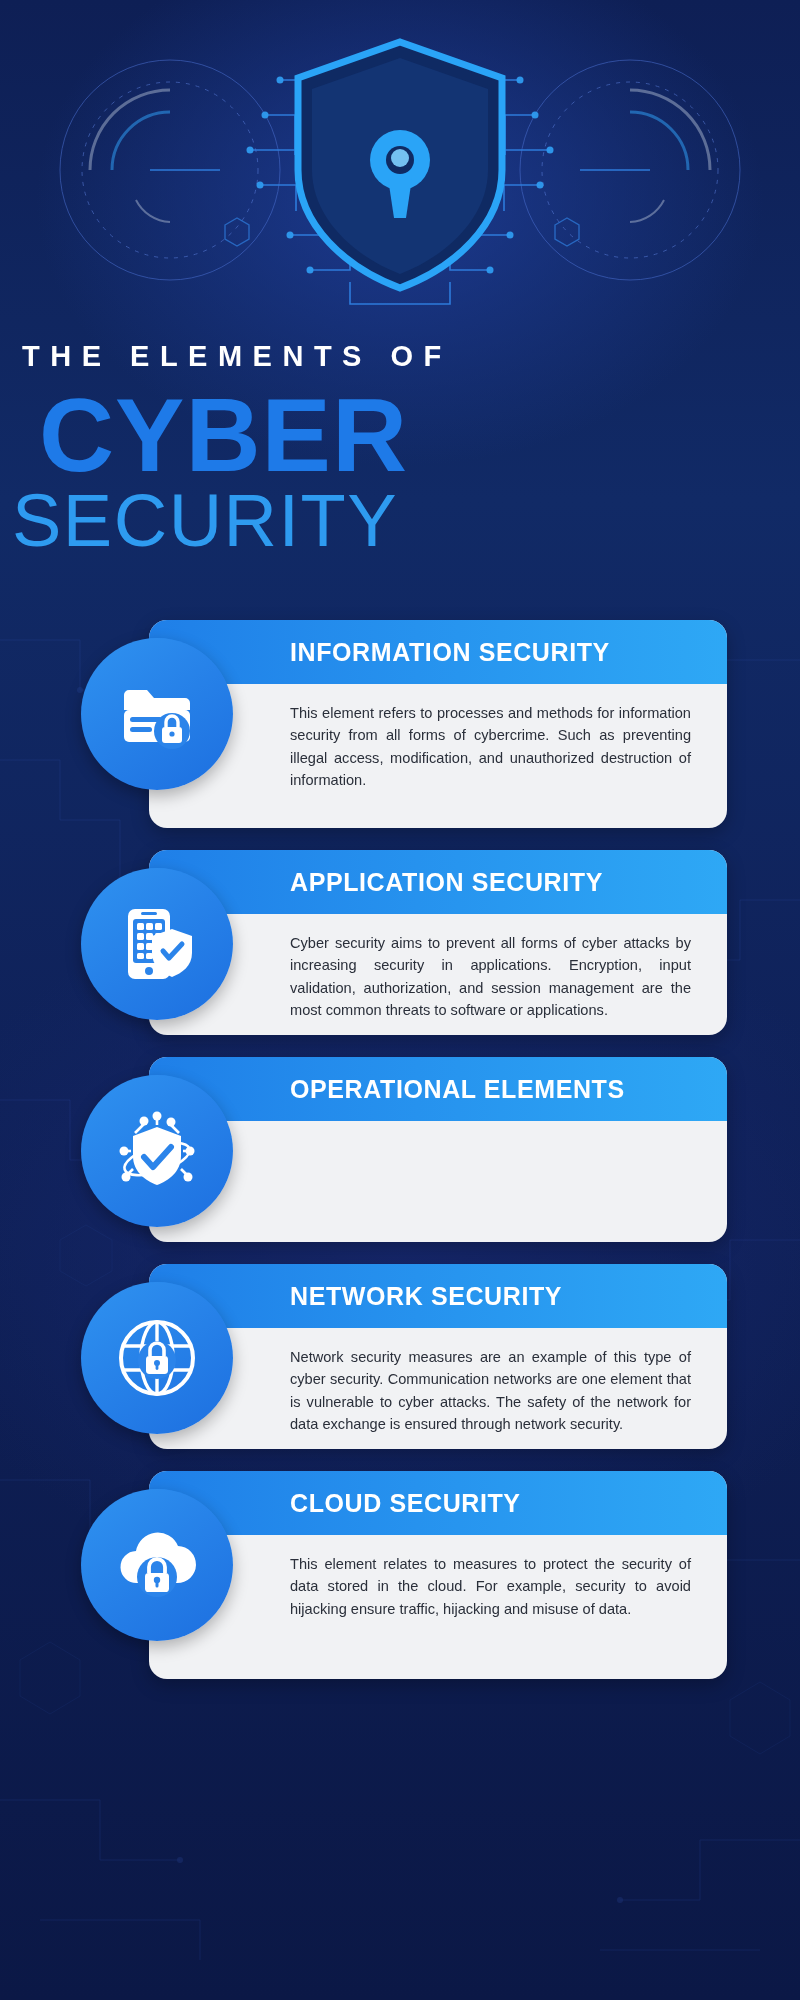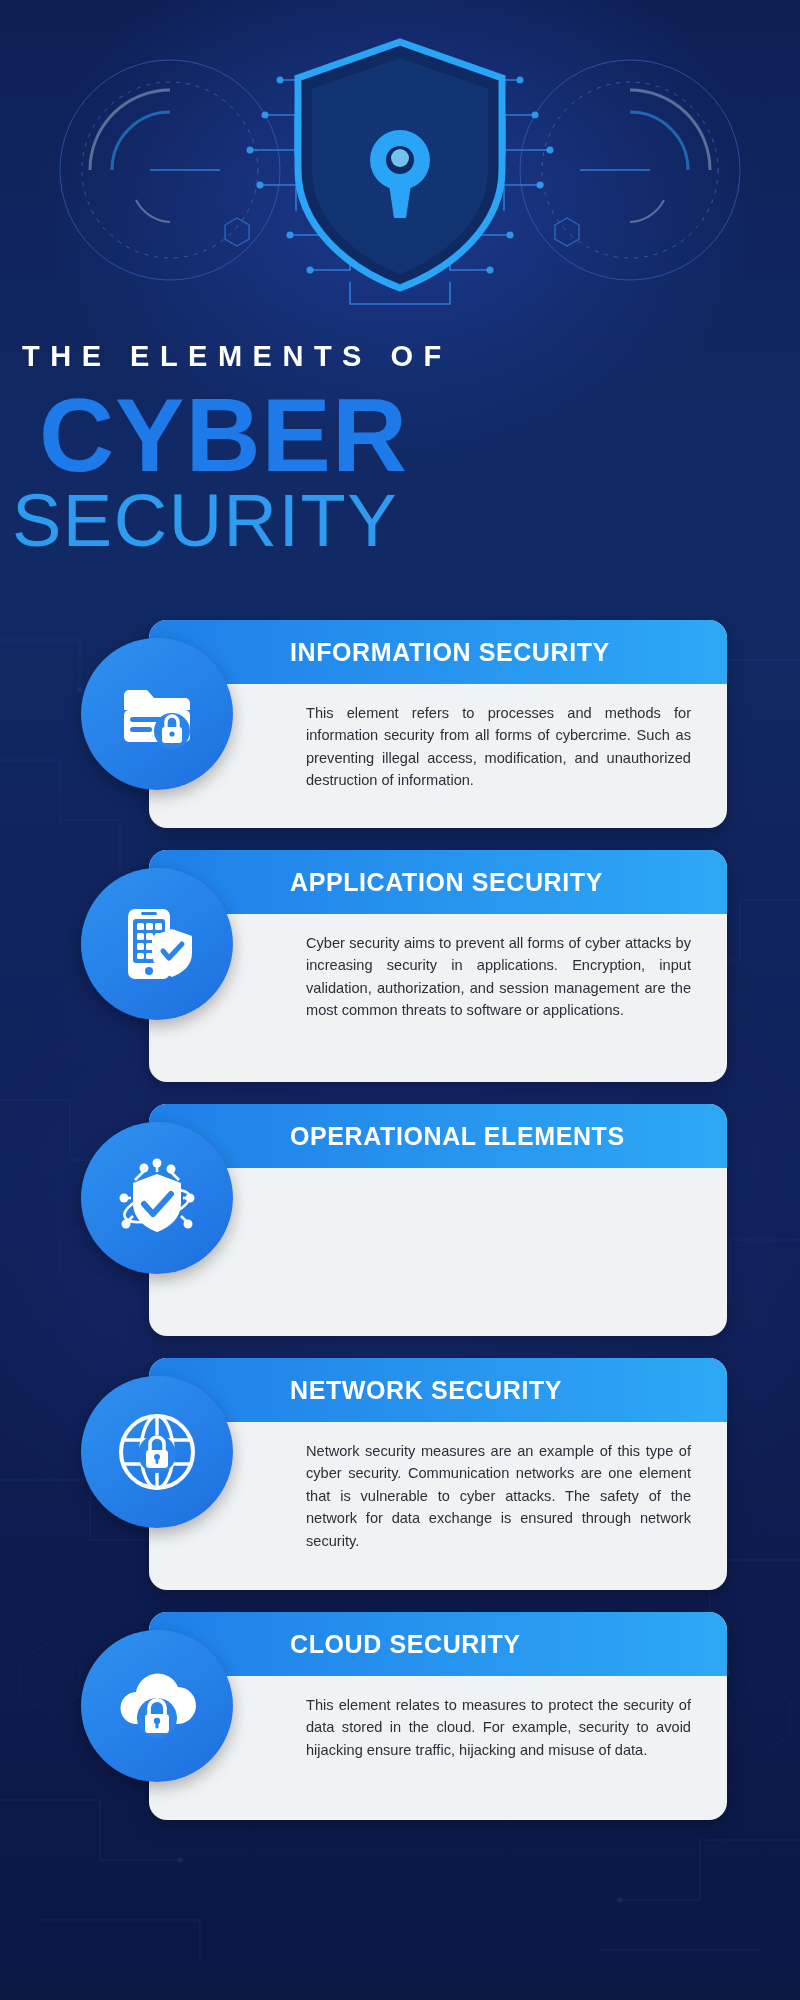--- a/index.html
+++ b/index.html
@@ -81,21 +81,21 @@
   .cards {
     position: relative;
     padding: 0 0 30px 8px;
   }
   .card {
     position: relative;
     margin: 0 auto 22px auto;
     width: 646px;
     height: 208px;
   }
-  .card.tall { height: 232px; }
+  .card.tall { height: 185px; }
 
   .card-panel {
     position: absolute;
     left: 68px;
     top: 0;
     right: 0;
     bottom: 0;
     background: #f1f2f4;
     border-radius: 18px;
     box-shadow: 0 6px 18px rgba(0,0,0,0.25);
@@ -115,21 +115,20 @@
     letter-spacing: 0.6px;
   }
   .card-body {
     padding: 18px 36px 10px 141px;
   }
   .card-text {
     color: #2a2f3a;
     font-size: 14.6px;
     line-height: 1.54;
     text-align: justify;
-    margin-left: 16px;
   }
 
   .icon-circle {
     position: absolute;
     left: 0;
     top: 18px;
     width: 152px;
     height: 152px;
     border-radius: 50%;
     background: linear-gradient(145deg, #2f92f0 0%, #1d6fe0 100%);

